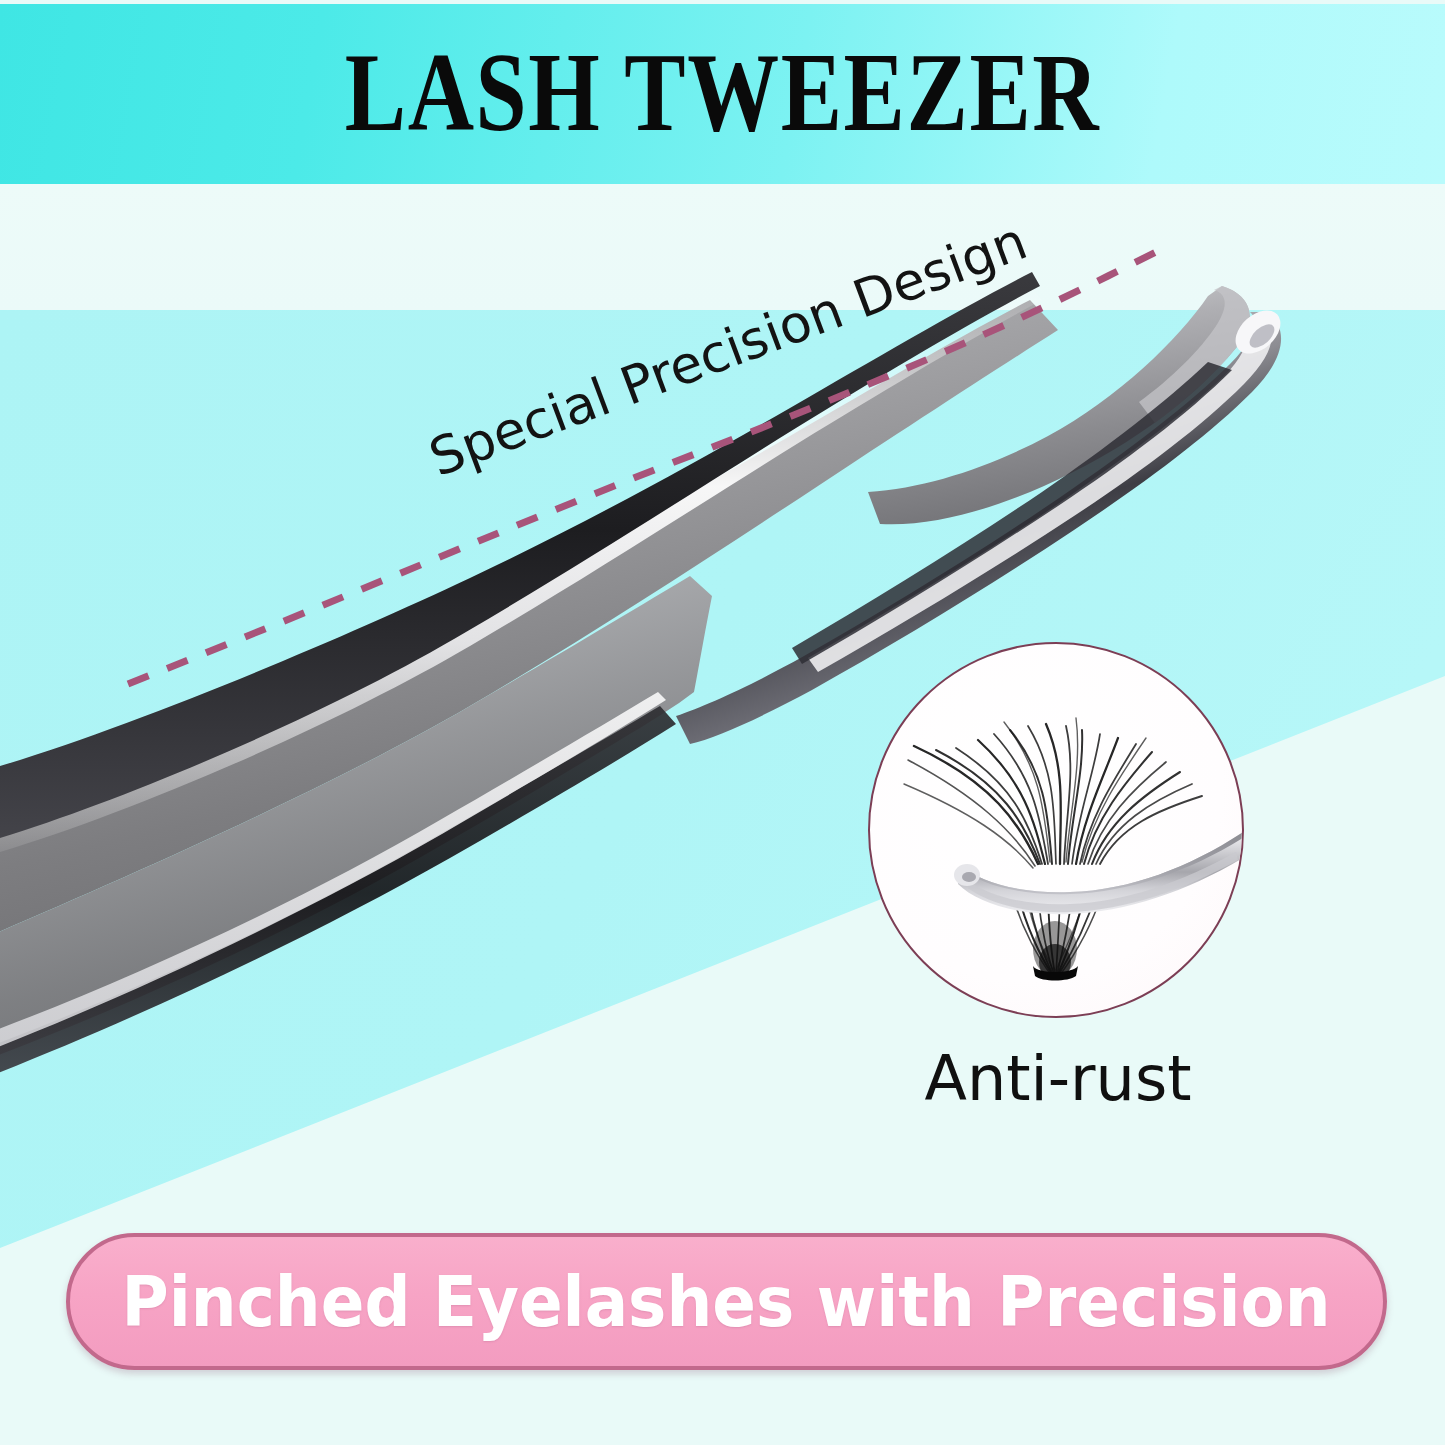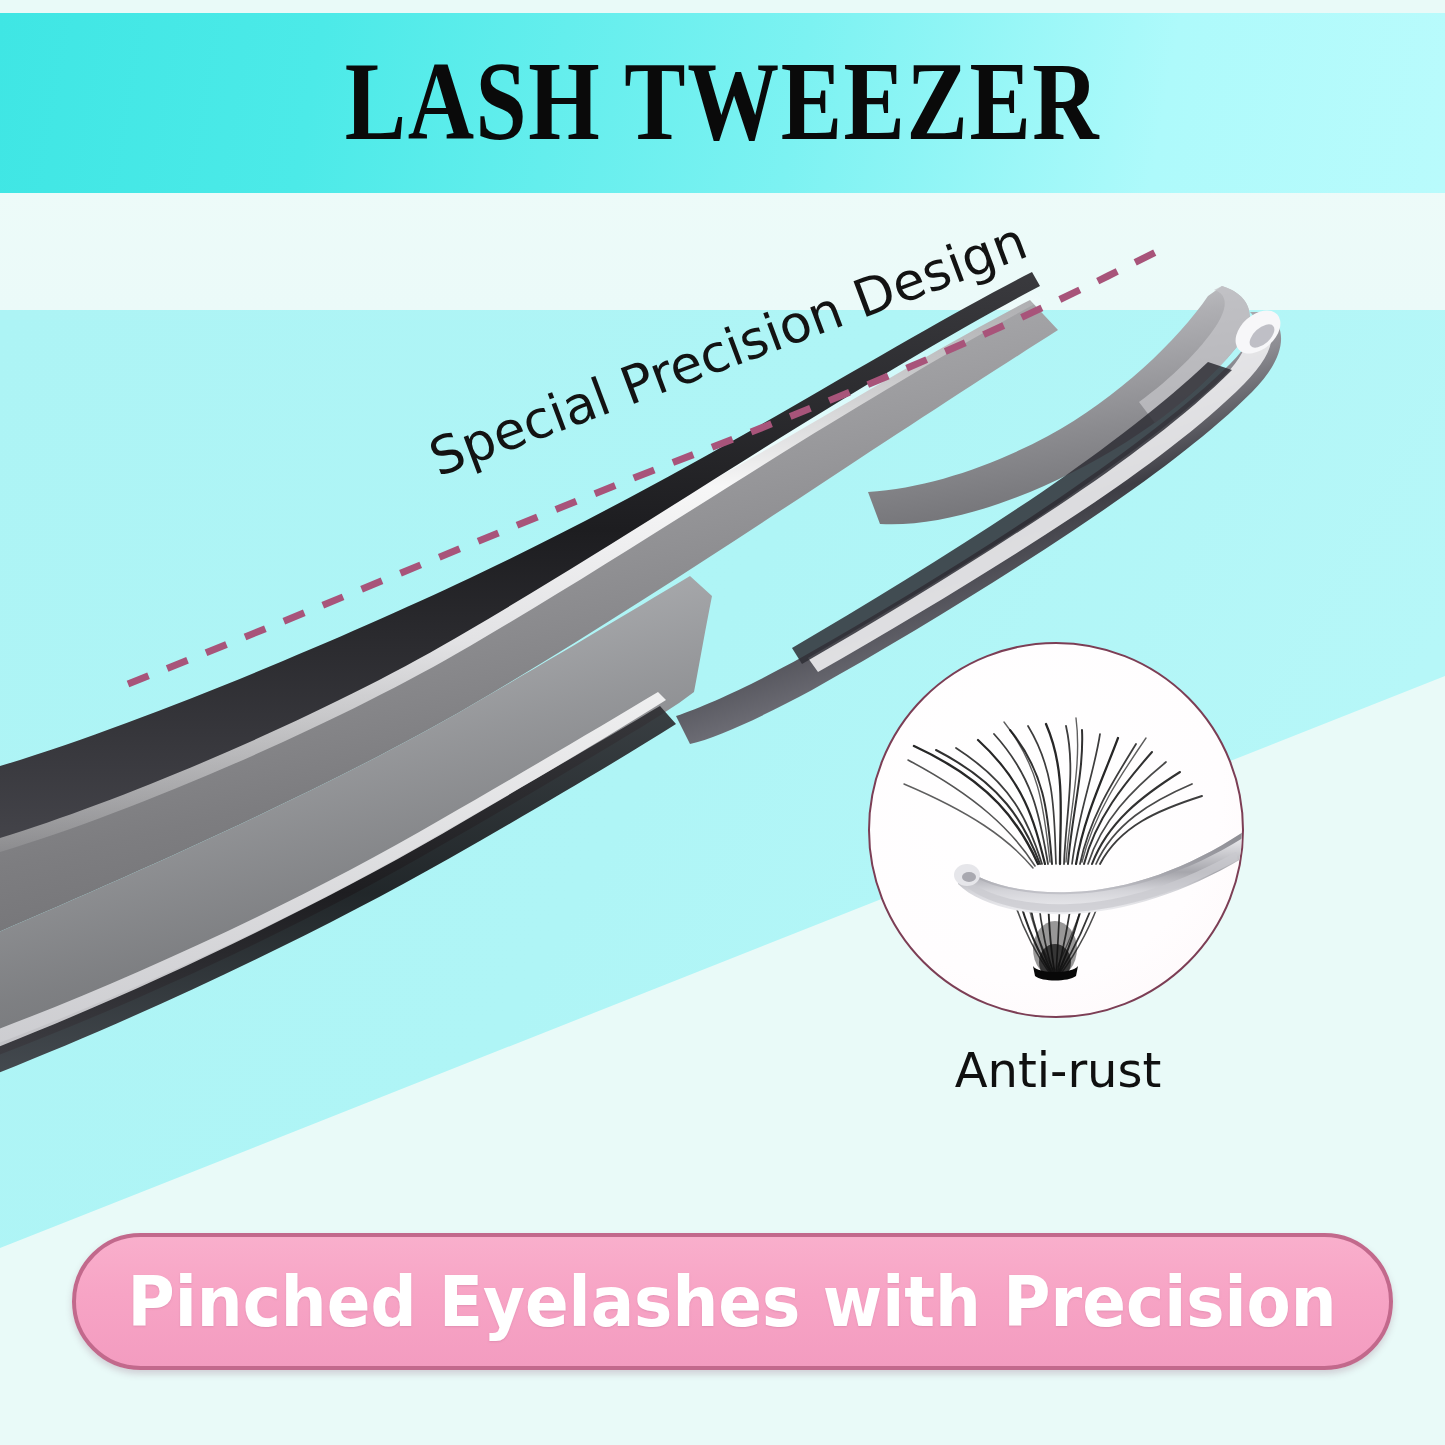--- a/index.html
+++ b/index.html
@@ -12,21 +12,21 @@
     width: 1445px;
     height: 1445px;
     overflow: hidden;
     font-family: "DejaVu Sans", sans-serif;
     background: #E8FAF8;
   }
 
   
   .header-band {
     position: absolute;
-    left: 0; top: 13px;
+    left: 0; top: 4px;
     width: 1445px;
     height: 180px;
     background: linear-gradient(100deg, #3FE6E4 0%, #4CEAE8 22%, #7CF2F2 55%, #AEFAFB 80%, #B9FBFC 100%);
     z-index: 6;
   }
   .header-title {
     position: absolute;
     left: 0; top: 28px;
     width: 1445px;
     text-align: center;
@@ -105,31 +105,31 @@
   }
 
   
   .inset-caption {
     position: absolute;
     left: 808px;
     top: 1042px;
     width: 500px;
     text-align: center;
     font-family: "DejaVu Sans", sans-serif;
-    font-size: 48px;
+    font-size: 62px;
     line-height: 1.18;
     color: #101010;
     z-index: 5;
   }
   .inset-caption span { display: block; }
 
   
   .footer-pill {
     position: absolute;
-    left: 72px;
+    left: 66px;
     top: 1233px;
     width: 1321px;
     height: 137px;
     box-sizing: border-box;
     border-radius: 70px;
     background: linear-gradient(180deg, #F9AFCC 0%, #F7A4C5 45%, #F39CC0 100%);
     border: 4px solid #C2698C;
     box-shadow: 0 4px 7px rgba(120,60,90,0.22);
     display: flex;
     align-items: center;

